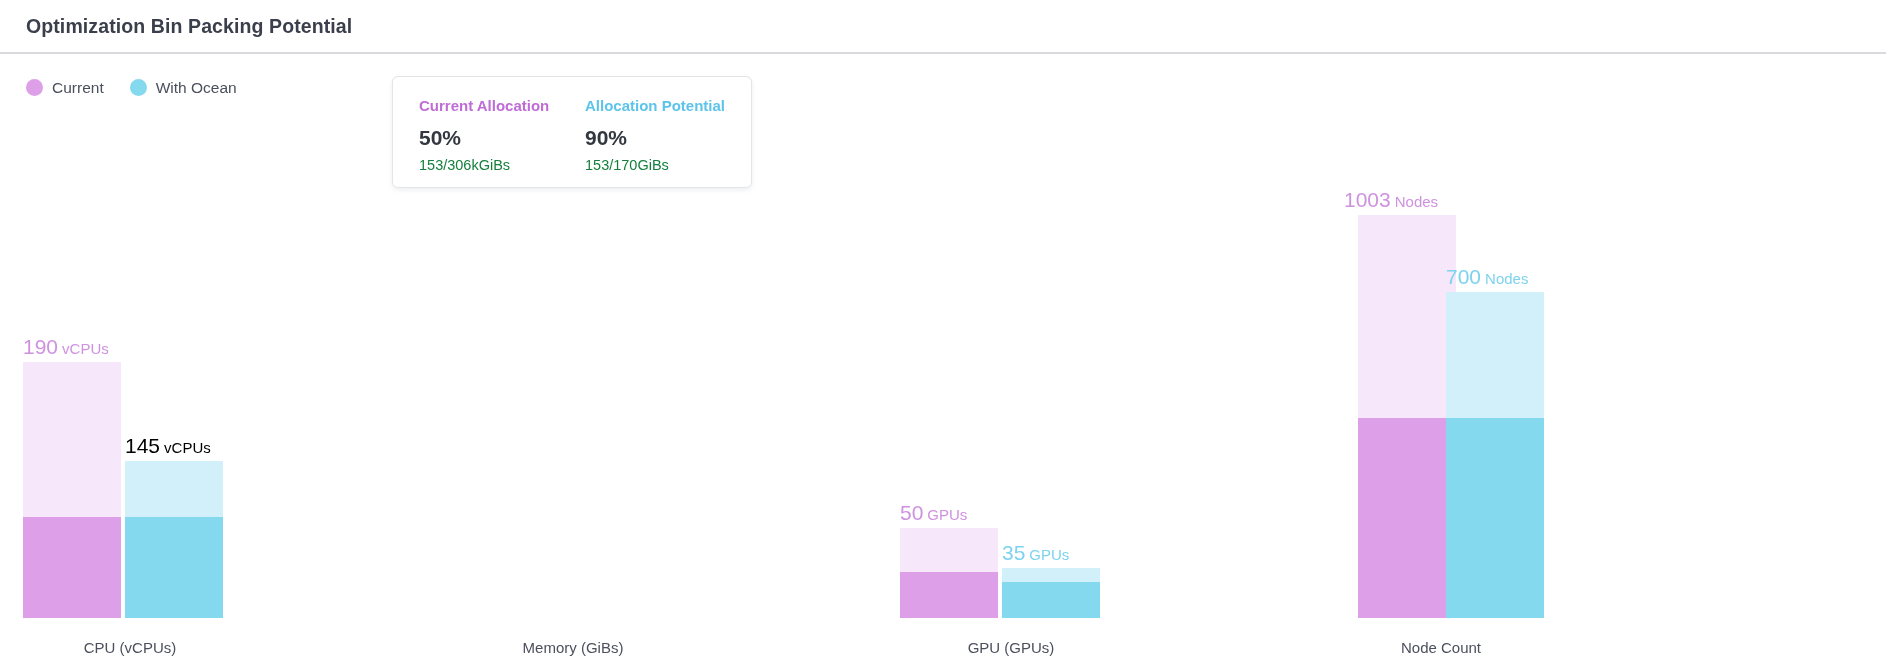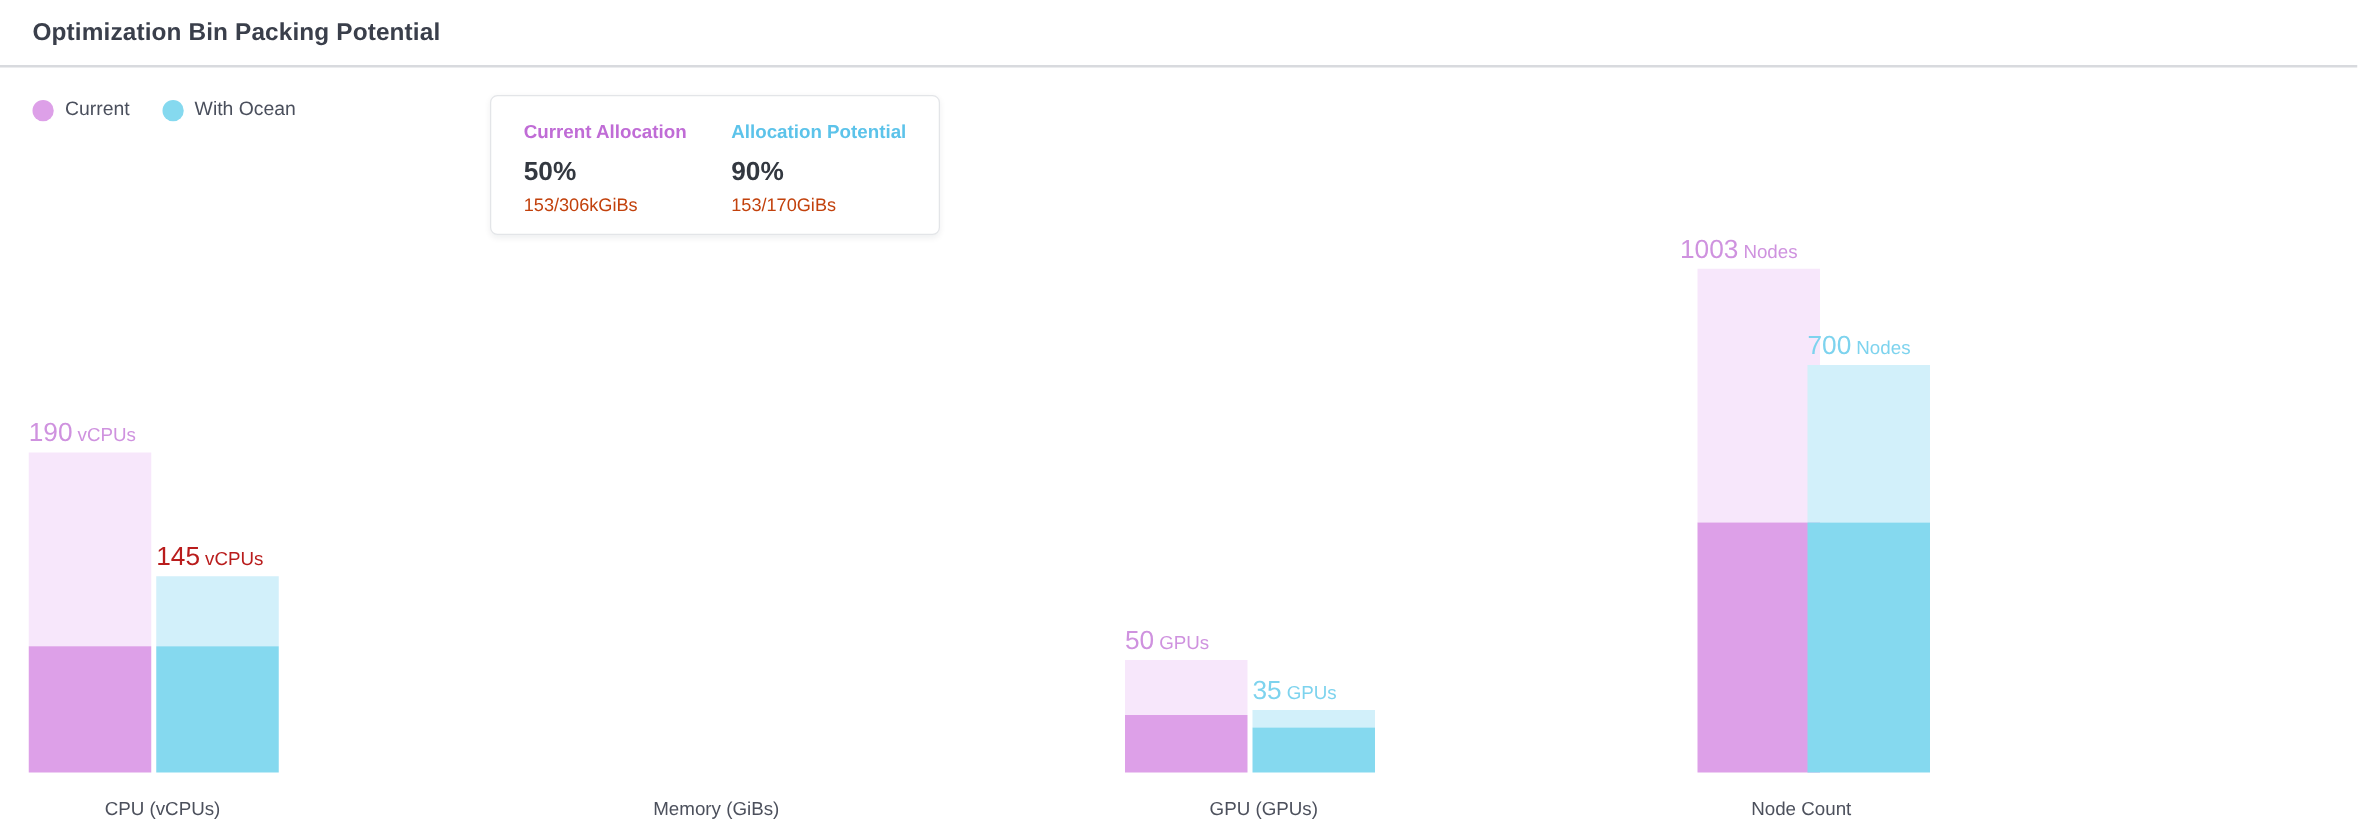--- a/index.html
+++ b/index.html
@@ -35,21 +35,21 @@
     position: absolute;
     left: 26px;
     top: 76px;
     display: flex;
     align-items: center;
     gap: 26px;
     height: 24px;
   }
   .legend-item {
     display: flex;
-    align-items: flex-end;
+    align-items: flex-start;
     gap: 9px;
   }
   .legend-dot {
     width: 17px; height: 17px;
     border-radius: 50%;
     display: block;
   }
   .legend-label {
     font-size: 15.5px;
     color: #4a4f5c;
@@ -79,21 +79,21 @@
     white-space: nowrap;
   }
   .tt-value {
     font-size: 21px;
     font-weight: bold;
     color: #333840;
     margin-bottom: 7px;
   }
   .tt-sub {
     font-size: 14.5px;
-    color: #c2410c;
+    color: #15803d;
   }
 
   
   .chart {
     position: absolute;
     left: 0; right: 0;
     top: 54px;
     bottom: 0;
   }
   .plot {
@@ -172,21 +172,21 @@
 
 <div class="chart">
   <div class="plot" id="plot">
       <div class="group" style="left: 23px; width: 215px;">
         <div class="bar-wrap" style="left: 0px;">
           <div class="bar-label" style="color: rgb(207, 146, 223); text-align: center;"><span class="num">190</span><span class="unit">vCPUs</span></div>
           <span class="bar-top" style="height: 155px; background: rgb(247, 231, 251);"></span>
           <span class="bar-bottom" style="height: 101px; background: rgb(221, 160, 232);"></span>
         </div>
         <div class="bar-wrap" style="left: 102px;">
-          <div class="bar-label" style="color: #b91c1c;"><span class="num">145</span><span class="unit">vCPUs</span></div>
+          <div class="bar-label" style="color: #000000;"><span class="num">145</span><span class="unit">vCPUs</span></div>
           <span class="bar-top" style="height: 56px; background: rgb(210, 240, 250);"></span>
           <span class="bar-bottom" style="height: 101px; background: rgb(133, 217, 239);"></span>
         </div>
       </div>
       <div class="group" style="left: 900px; width: 215px;">
         <div class="bar-wrap" style="left: 0px;">
           <div class="bar-label" style="color: rgb(207, 146, 223);"><span class="num">50</span><span class="unit">GPUs</span></div>
           <span class="bar-top" style="height: 44px; background: rgb(247, 231, 251);"></span>
           <span class="bar-bottom" style="height: 46px; background: rgb(221, 160, 232);"></span>
         </div>

